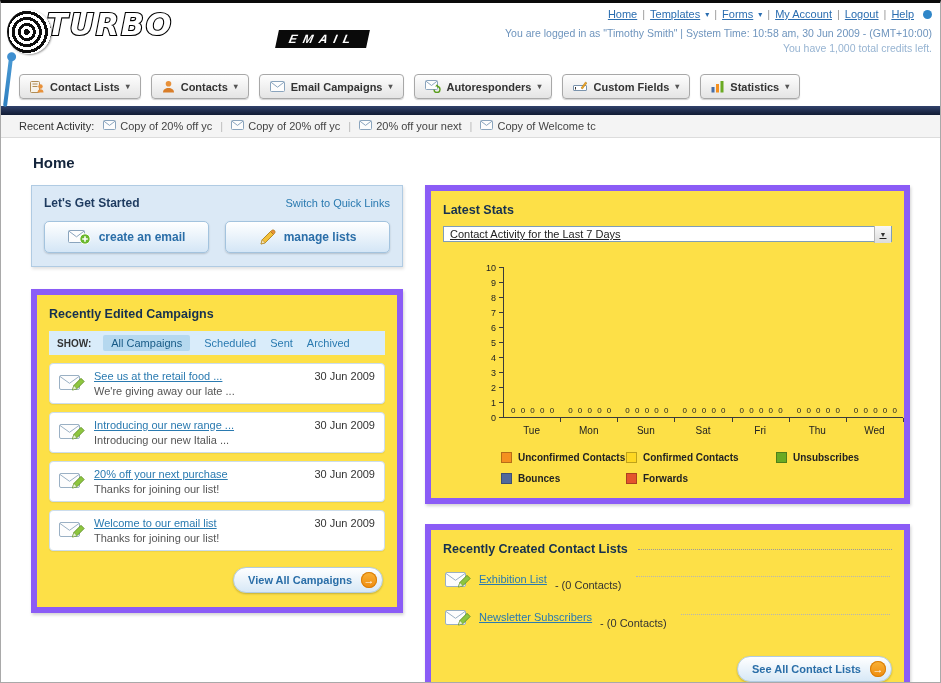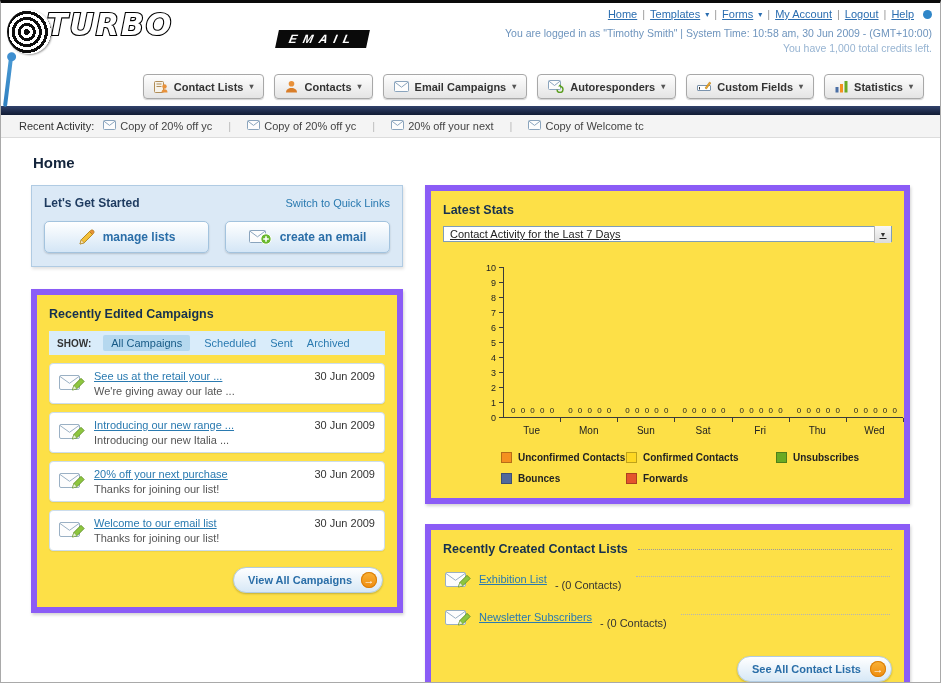--- a/index.html
+++ b/index.html
@@ -27,32 +27,32 @@
   .top-right { position:absolute; top:5px; right:8px; text-align:right; }
   .top-links { display:flex; align-items:center; justify-content:flex-end; gap:5px; font-size:11px; }
   .top-link { color:#2a6db0; text-decoration:underline; }
   .mini-caret { font-size:8px; color:#2a6db0; }
   .sep { color:#999; }
   .blue-dot { width:9px; height:9px; border-radius:50%; background:#2f86c8; display:inline-block; margin-left:4px; }
   .login-line { margin-top:7px; font-size:10.5px; color:#6e94bd; }
   .credits-line { margin-top:3px; font-size:10.5px; color:#97b4d2; }
 
   
-  .navbar { display:flex; gap:10px; padding:7px 16px 7px 18px; background:#fff;justify-content:flex-end; }
+  .navbar { display:flex; gap:10px; padding:7px 16px 7px 18px; background:#fff; }
   .nav-tab { display:inline-flex; align-items:center; gap:6px; padding:5px 10px; border:1px solid #a8a8a8;
     border-radius:4px; background:linear-gradient(#fefefe,#e4e4e4); box-shadow:0 1px 1px rgba(0,0,0,.18);
     font-size:11px; font-weight:bold; color:#333; }
   .nav-icon { display:inline-flex; }
   .caret { font-size:8px; color:#555; }
   .dark-bar { height:9px; background:linear-gradient(#31426b,#111b33); }
 
   
   .activity-bar { height:23px; background:#f4f4f4; border-bottom:1px solid #dcdcdc; display:flex; align-items:center;
     gap:9px; padding-left:18px; font-size:11px; color:#333; }
-  .activity-items { display:inline-flex; align-items:center; gap:16px; }
+  .activity-items { display:inline-flex; align-items:center; gap:8px; }
   .act-item { display:inline-flex; align-items:center; gap:4px; }
   .act-text { color:#444; }
   .act-sep { color:#bbb; }
 
   
   .main { padding:12px 30px 0 30px; }
   .page-title { font-size:15px; font-weight:bold; color:#14253c; margin:4px 0 14px 2px; }
   .columns { display:flex; gap:22px; align-items:flex-start; }
   .left-col { flex:0 0 372px; width:372px; }
   .right-col { flex:1; min-width:0; }
@@ -278,38 +278,38 @@
       <div class="left-col" data-interactable="false">
 
         <div class="get-started" data-interactable="false">
           <div class="gs-head" data-interactable="false">
             <span class="gs-title" data-interactable="false">Let's Get Started</span>
             <a class="gs-link" data-interactable="true">Switch to Quick Links</a>
           </div>
           <div class="gs-buttons" data-interactable="false">
             <div class="gs-btn" data-interactable="true">
               <span class="gs-icon" data-interactable="false">
-                  <svg width="17" height="17" viewBox="0 0 17 17">
-                    <path d="M2 15l1.2-4.2 8.3-8.3 3 3-8.3 8.3z" fill="#f3c13a" stroke="#a8760a" stroke-width="0.8"></path>
-                    <path d="M2 15l1.2-4.2 3 3z" fill="#f5e6c0" stroke="#a8760a" stroke-width="0.5"></path>
-                    <path d="M11.5 2.5l3 3 1-1a1.45 1.45 0 0 0-3-3z" fill="#e8913a" stroke="#a8760a" stroke-width="0.6"></path>
-                  </svg>
-                </span>
-              <span data-interactable="false">manage lists</span>
-            </div>
-            <div class="gs-btn" data-interactable="true">
-              <span class="gs-icon" data-interactable="false">
                   <svg width="23" height="16" viewBox="0 0 23 16">
                     <rect x="0.5" y="1.5" width="16" height="12" rx="1" fill="#fdfdfd" stroke="#8aa4bd"></rect>
                     <path d="M1 2.2l7.5 5.6L16 2.2" fill="none" stroke="#8aa4bd"></path>
                     <circle cx="17" cy="10" r="5.2" fill="#6ab82e" stroke="#fff"></circle>
                     <path d="M17 7.2v5.6M14.2 10h5.6" stroke="#fff" stroke-width="1.6"></path>
                   </svg>
                 </span>
               <span data-interactable="false">create an email</span>
+            </div>
+            <div class="gs-btn" data-interactable="true">
+              <span class="gs-icon" data-interactable="false">
+                  <svg width="17" height="17" viewBox="0 0 17 17">
+                    <path d="M2 15l1.2-4.2 8.3-8.3 3 3-8.3 8.3z" fill="#f3c13a" stroke="#a8760a" stroke-width="0.8"></path>
+                    <path d="M2 15l1.2-4.2 3 3z" fill="#f5e6c0" stroke="#a8760a" stroke-width="0.5"></path>
+                    <path d="M11.5 2.5l3 3 1-1a1.45 1.45 0 0 0-3-3z" fill="#e8913a" stroke="#a8760a" stroke-width="0.6"></path>
+                  </svg>
+                </span>
+              <span data-interactable="false">manage lists</span>
             </div>
           </div>
         </div>
 
         <div class="panel campaigns-panel" data-interactable="false">
           <div class="panel-title" data-interactable="false">Recently Edited Campaigns</div>
           <div class="show-bar" data-interactable="false">
             <span class="show-label" data-interactable="false">SHOW:</span>
             <span class="show-tabs" data-interactable="false">
                 <a class="show-tab selected" data-interactable="true">All Campaigns</a>
@@ -322,21 +322,21 @@
               <div class="camp-row" data-interactable="true">
                 <span class="camp-icon" data-interactable="false">
                   <svg width="26" height="20" viewBox="0 0 26 20">
                     <rect x="0.5" y="3.5" width="20" height="14" rx="1.5" fill="#fdfdfd" stroke="#9ab0c4"></rect>
                     <path d="M1 4.5l9.5 6.8L20 4.5" fill="none" stroke="#9ab0c4"></path>
                     <path d="M13.5 18l1.3-4.5 7.2-7.2 3.2 3.2-7.2 7.2z" fill="#8dc63f" stroke="#5a8a1e" stroke-width="0.8"></path>
                     <path d="M13.5 18l1.3-4.5 3.2 3.2z" fill="#e9f2d8" stroke="#5a8a1e" stroke-width="0.4"></path>
                   </svg>
                 </span>
                 <div class="camp-text" data-interactable="false">
-                  <a class="camp-title" data-interactable="true">See us at the retail your ...</a>
+                  <a class="camp-title" data-interactable="true">See us at the retail food ...</a>
                   <div class="camp-sub" data-interactable="false">We're giving away our late ...</div>
                 </div>
                 <div class="camp-date" data-interactable="false">30 Jun 2009</div>
               </div>
               <div class="camp-row" data-interactable="true">
                 <span class="camp-icon" data-interactable="false">
                   <svg width="26" height="20" viewBox="0 0 26 20">
                     <rect x="0.5" y="3.5" width="20" height="14" rx="1.5" fill="#fdfdfd" stroke="#9ab0c4"></rect>
                     <path d="M1 4.5l9.5 6.8L20 4.5" fill="none" stroke="#9ab0c4"></path>
                     <path d="M13.5 18l1.3-4.5 7.2-7.2 3.2 3.2-7.2 7.2z" fill="#8dc63f" stroke="#5a8a1e" stroke-width="0.8"></path>

